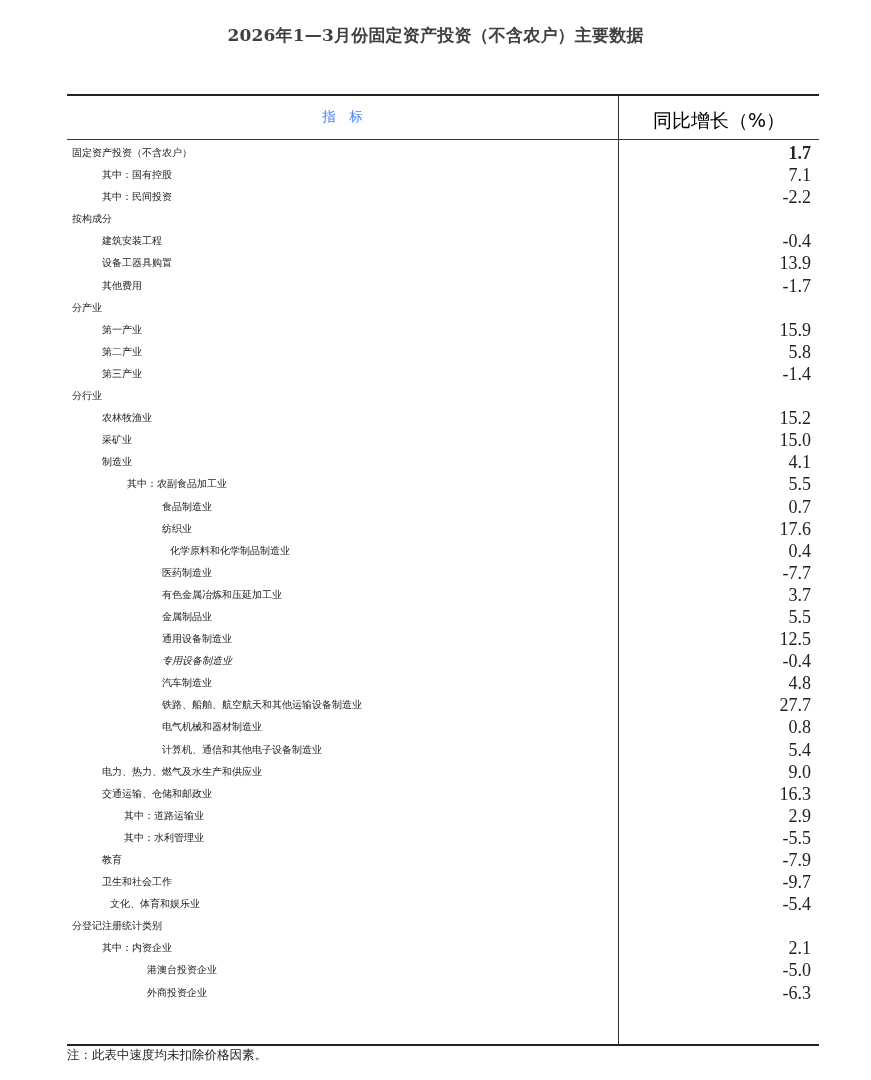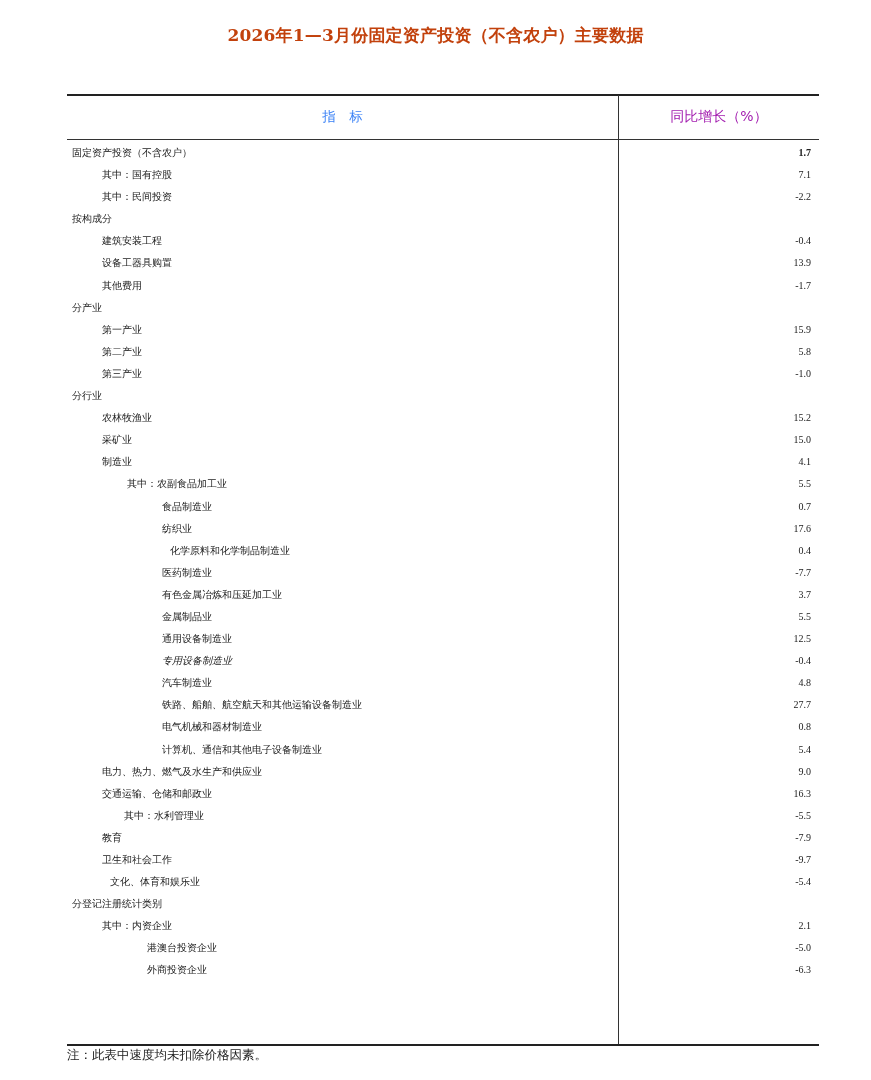--- a/index.html
+++ b/index.html
@@ -1,30 +1,30 @@
 <!DOCTYPE html>
 <html><head>
 <meta charset="utf-8">
 <style>
   html, body { margin:0; padding:0; background:#ffffff; }
   body { width:871px; height:1080px; position:relative; overflow:hidden;
          font-family:"DejaVu Sans", "Liberation Sans", sans-serif; color:#222; }
   .title { position:absolute; top:24px; left:0; width:871px; text-align:center;
-           font-family:"DejaVu Serif","Liberation Serif", serif; font-size:17px; font-weight:bold; color:#c2410c; letter-spacing:0.2px; }
+           font-family:"DejaVu Serif","Liberation Serif", serif; font-size:17px; font-weight:bold; color:#404040; letter-spacing:0.2px; }
   .table { position:absolute; left:67px; top:94px; width:752px; }
   .rule-top { position:absolute; left:0; top:0; width:752px; height:2px; background:#222; }
   .rule-head { position:absolute; left:0; top:45px; width:752px; height:1px; background:#333; }
   .rule-bottom { position:absolute; left:0; top:950px; width:752px; height:2px; background:#222; }
   .vdiv { position:absolute; left:551px; top:1px; width:1px; height:950px; background:#333; }
   .head-ind { position:absolute; left:0; top:14px; width:551px; text-align:center; font-size:13.5px; color:#3b82f6; }
-  .head-val { position:absolute; left:552px; top:14px; width:200px; text-align:center; font-size:14px; color:#a21caf; }
+  .head-val { position:absolute; left:552px; top:14px; width:200px; text-align:center; font-size:19px; color:#000000; }
   .rows { position:absolute; left:0; top:48px; width:752px; }
   .row { position:relative; height:22.1px; line-height:22.1px; width:752px; }
   .row .label { position:absolute; top:0; font-size:10px; color:#222; white-space:nowrap; }
-  .row .val { position:absolute; right:8px; top:0; font-family:"Liberation Serif","DejaVu Serif", serif; font-size:10px; color:#222; text-align:right; }
+  .row .val { position:absolute; right:8px; top:0; font-family:"Liberation Serif","DejaVu Serif", serif; font-size:18px; color:#222; text-align:right; }
   .row .val.bold { font-weight:bold; }
   .note { position:absolute; left:67px; top:1047px; font-size:12.5px; color:#222; }
 </style>
 </head>
 <body>
 
 <div class="title">2026年1—3月份固定资产投资（不含农户）主要数据</div>
 
 <div class="table">
   <div class="rule-top"></div>
@@ -68,21 +68,21 @@
       <div class="row">
         <span class="label" style="left: 35px;">第一产业</span>
         <span class="val">15.9</span>
       </div>
       <div class="row">
         <span class="label" style="left: 35px;">第二产业</span>
         <span class="val">5.8</span>
       </div>
       <div class="row">
         <span class="label" style="left: 35px;">第三产业</span>
-        <span class="val">-1.0</span>
+        <span class="val">-1.4</span>
       </div>
       <div class="row">
         <span class="label" style="left: 5px;">分行业</span>
         <span class="val"></span>
       </div>
       <div class="row">
         <span class="label" style="left: 35px;">农林牧渔业</span>
         <span class="val">15.2</span>
       </div>
       <div class="row">
@@ -147,20 +147,24 @@
       </div>
       <div class="row">
         <span class="label" style="left: 35px;">电力、热力、燃气及水生产和供应业</span>
         <span class="val">9.0</span>
       </div>
       <div class="row">
         <span class="label" style="left: 35px;">交通运输、仓储和邮政业</span>
         <span class="val">16.3</span>
       </div>
       <div class="row">
+        <span class="label" style="left: 57px;">其中：道路运输业</span>
+        <span class="val">2.9</span>
+      </div>
+      <div class="row">
         <span class="label" style="left: 57px;">其中：水利管理业</span>
         <span class="val">-5.5</span>
       </div>
       <div class="row">
         <span class="label" style="left: 35px;">教育</span>
         <span class="val">-7.9</span>
       </div>
       <div class="row">
         <span class="label" style="left: 35px;">卫生和社会工作</span>
         <span class="val">-9.7</span>

